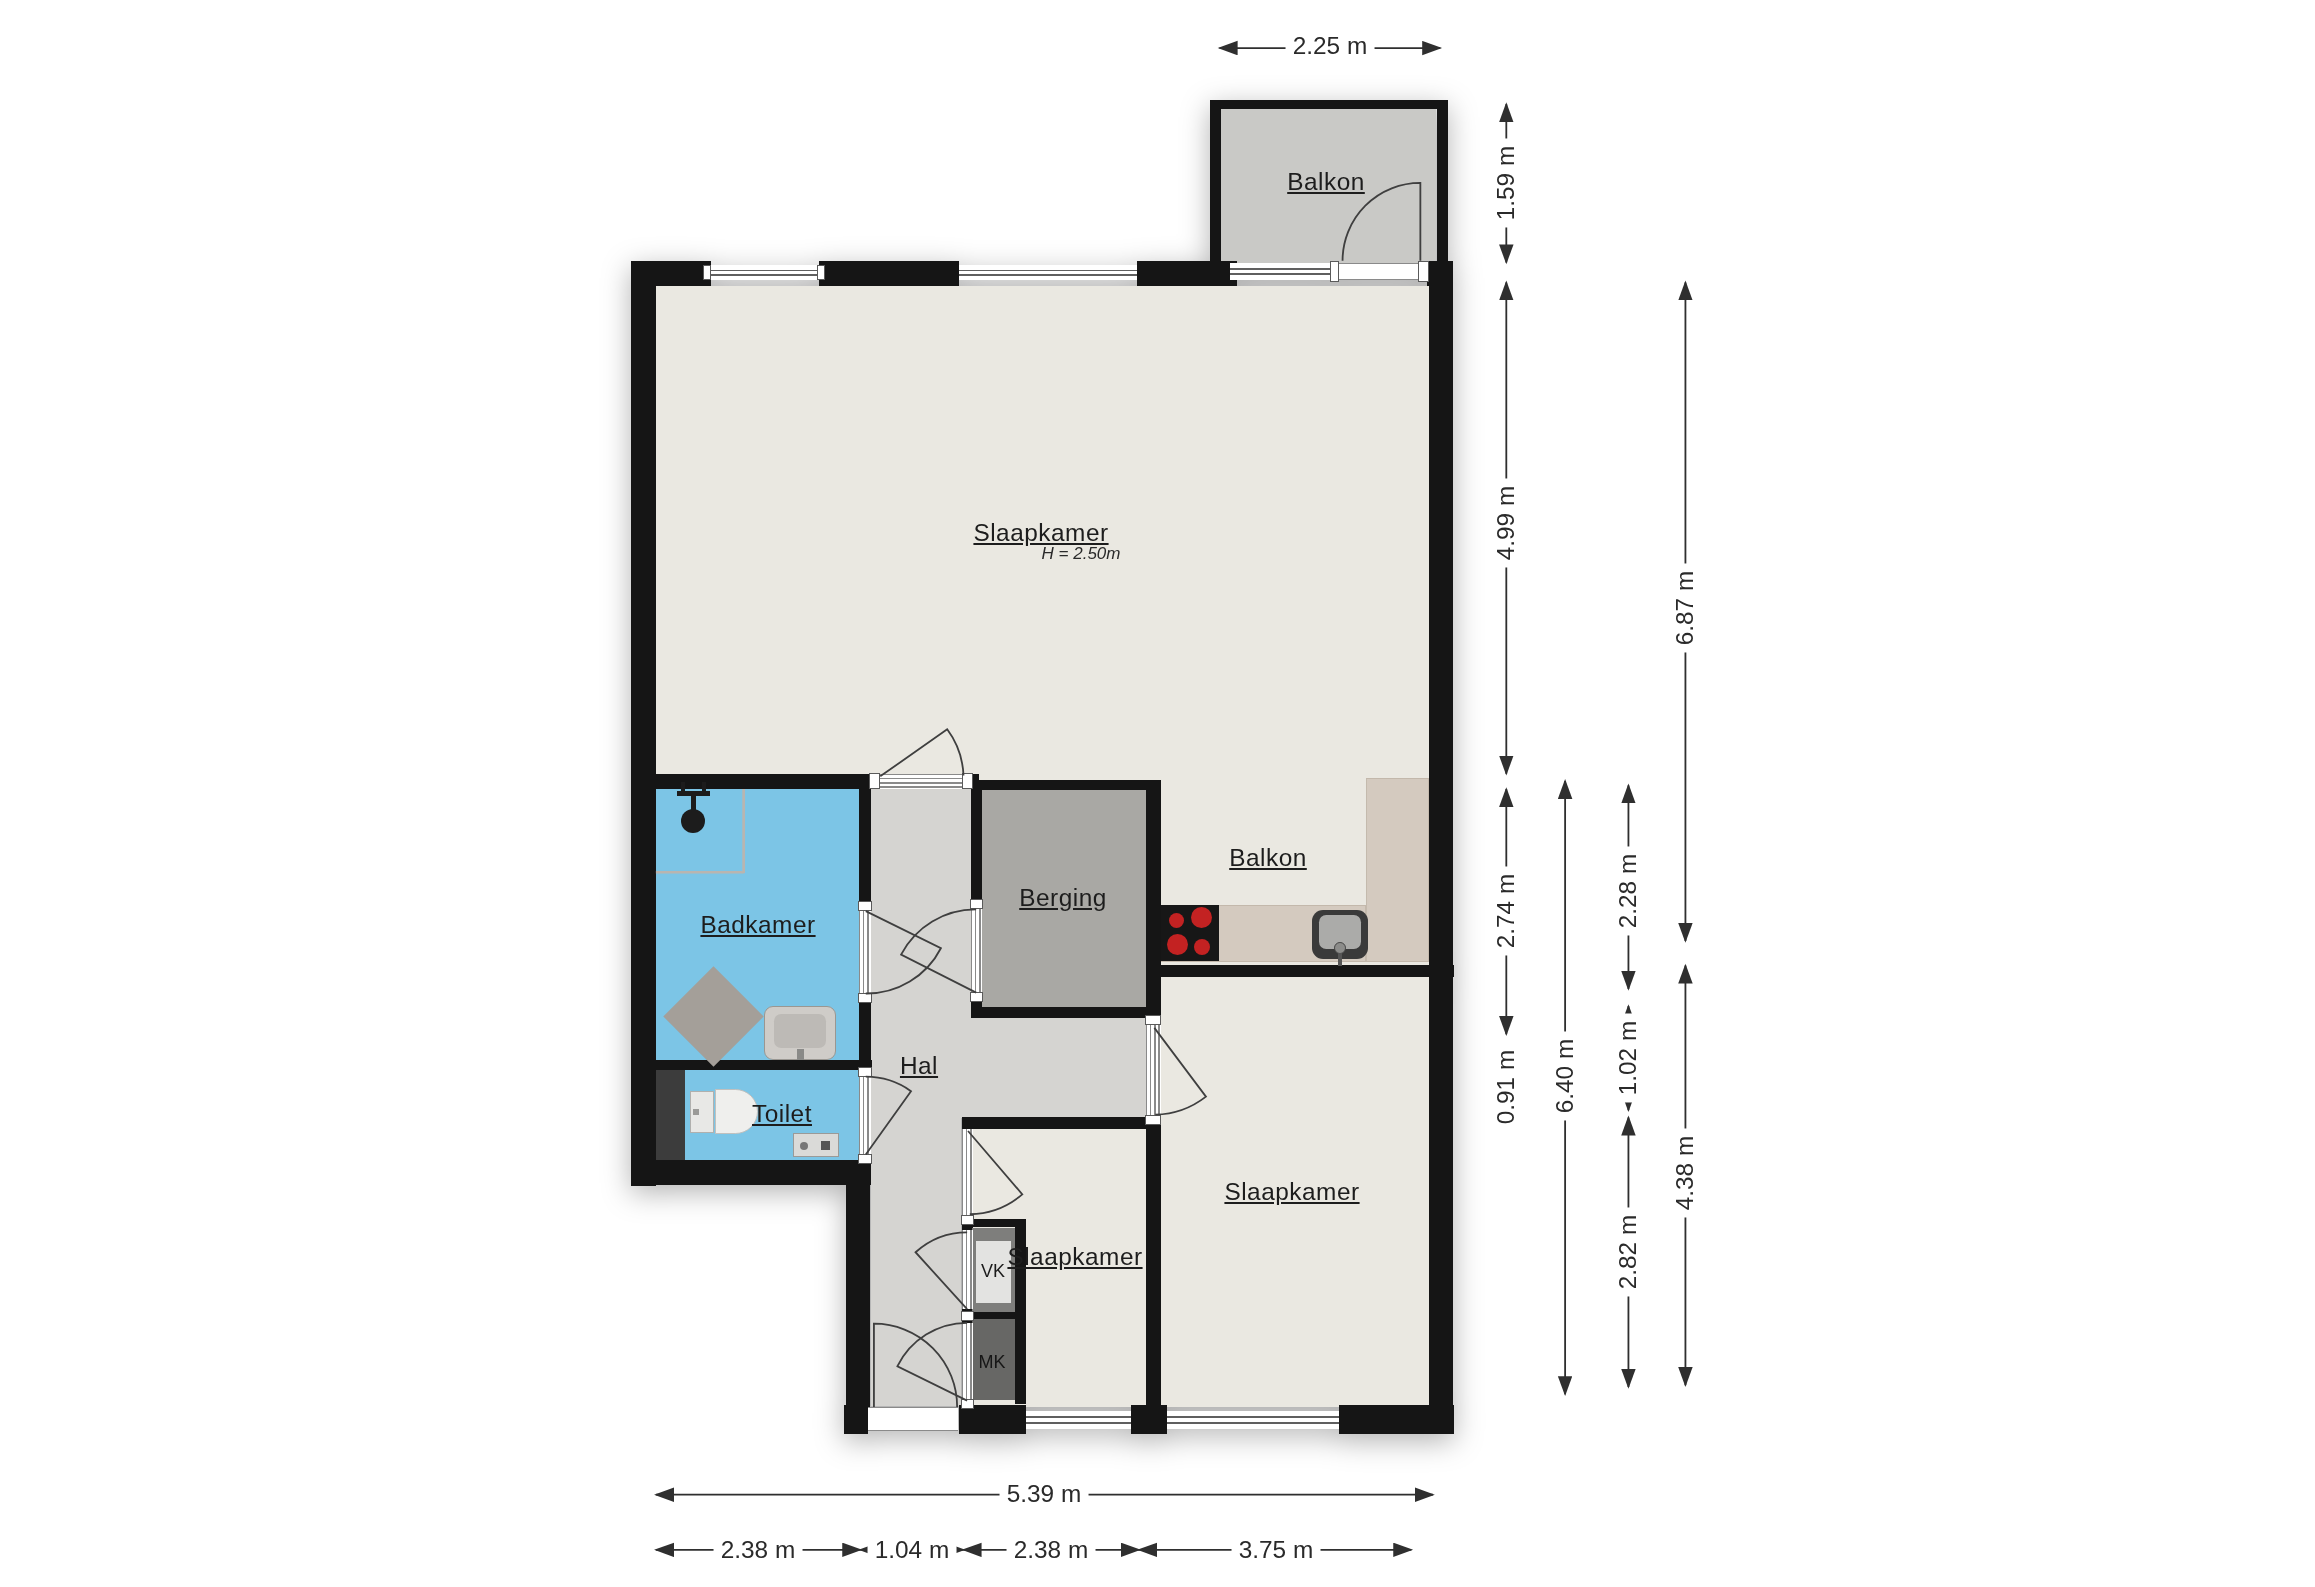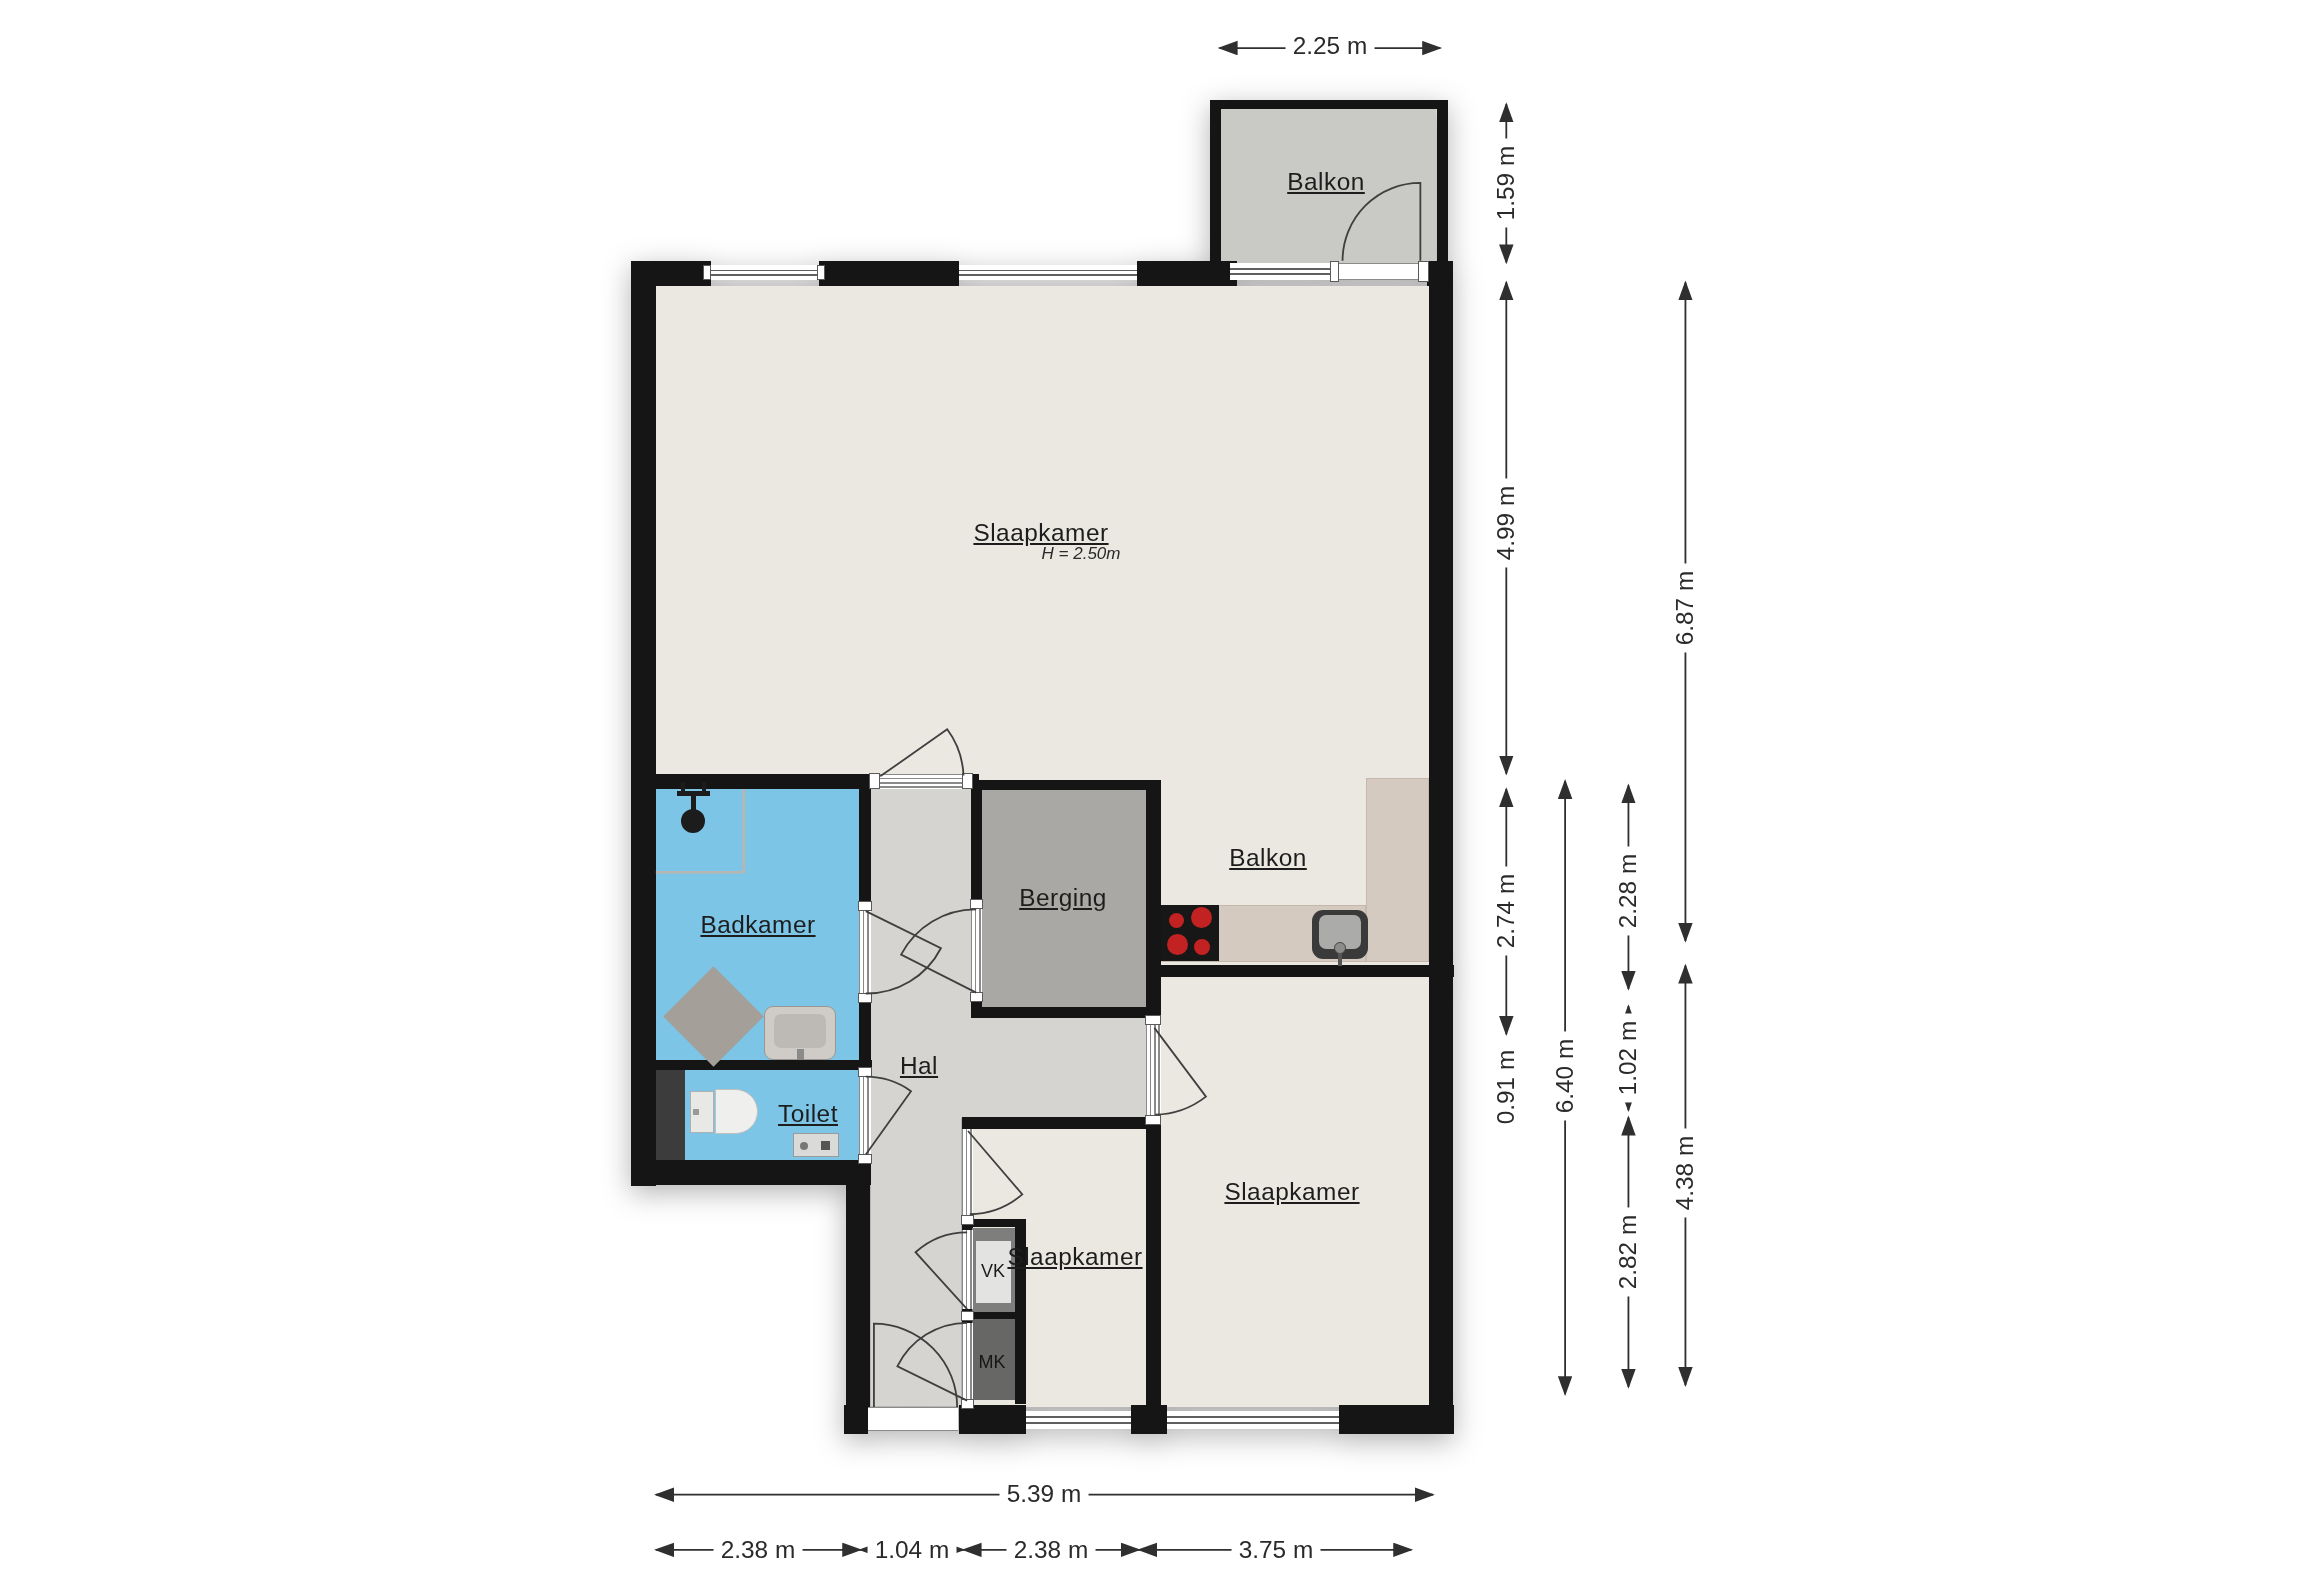--- a/index.html
+++ b/index.html
@@ -219,21 +219,21 @@
   </div>
 
   <div id="labels">
 
     <div class="room-label" style="left:1041px;top:533px;">Slaapkamer</div>
     <div class="room-sublabel" style="left:1037px;top:554px;margin-left:44px;">H = 2.50m</div>
     <div class="room-label" style="left:1268px;top:858px;">Balkon</div>
     <div class="room-label" style="left:1063px;top:898px;">Berging</div>
     <div class="room-label" style="left:919px;top:1066px;">Hal</div>
     <div class="room-label" style="left:758px;top:925px;">Badkamer</div>
-    <div class="room-label" style="left:808px;top:1114px;">Toilet</div>
+    <div class="room-label" style="left:782px;top:1114px;">Toilet</div>
     <div class="room-label" style="left:1326px;top:182px;">Balkon</div>
     <div class="room-label" style="left:1075px;top:1257px;">Slaapkamer</div>
     <div class="room-label" style="left:1292px;top:1192px;">Slaapkamer</div>
     <div class="closet-label" style="left:993px;top:1271px;">VK</div>
     <div class="closet-label" style="left:992px;top:1362px;color:#161616;">MK</div>
 
     <div class="dim-label" style="left:1330px;top:46px;">2.25 m</div>
     <div class="dim-label v" style="left:1506px;top:183px;">1.59 m</div>
     <div class="dim-label v" style="left:1506px;top:523px;">4.99 m</div>
     <div class="dim-label v" style="left:1506px;top:911px;">2.74 m</div>

